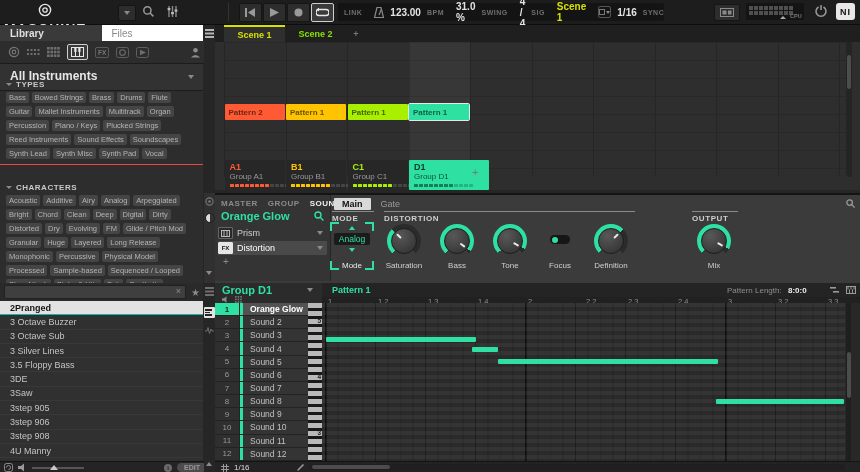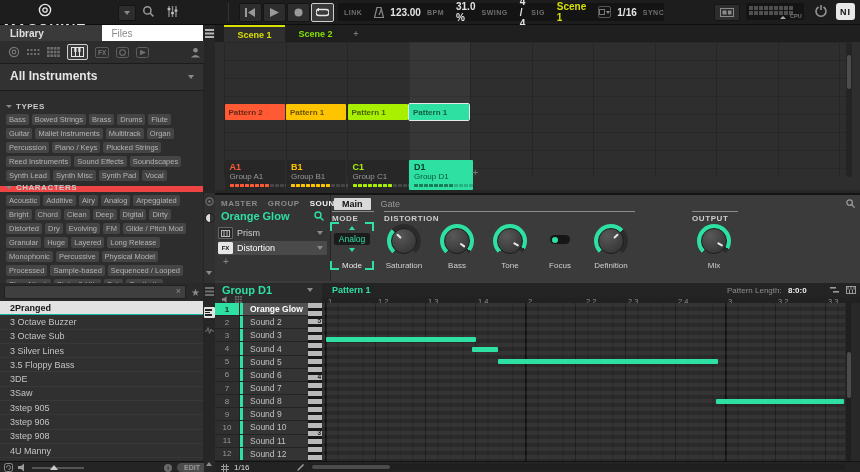--- a/index.html
+++ b/index.html
@@ -315,21 +315,21 @@
             <circle cx="5.5" cy="3.2" r="2.3" fill="#8a8a8a"></circle>
             <path d="M0.8 10.5 Q5.5 5.5 10.2 10.5 Z" fill="#8a8a8a"></path>
           </svg>
         </span>
     </div>
     <div id="filter-row">
       <span class="abs" style="left:10px;top:5px;font-size:12px;font-weight:bold;color:#e6e6e6;">All Instruments</span>
       <span class="abs caret" style="left:188px;top:11px;"></span>
     </div>
 
-    <div class="abs" style="left:0;top:73px;width:203px;height:88px;border-bottom:6px solid #ef4444;">
+    <div class="abs" style="left:0;top:51px;width:203px;height:88px;border-bottom:1px solid #ef4444;">
       <div class="section-h" style="padding:4px 0 0 6px;">
         <span class="caret" style="border-top-width:3px;border-left-width:3px;border-right-width:3px;"></span>
         <span>TYPES</span>
       </div>
       <div id="types-tags" class="pillwrap">
           <div class="pill">Bass</div>
           <div class="pill">Bowed Strings</div>
           <div class="pill">Brass</div>
           <div class="pill">Drums</div>
           <div class="pill">Flute</div>
@@ -536,21 +536,21 @@
             <div class="padcell" style="background: rgb(168, 240, 0);"></div>
             <div class="padcell" style="background: rgb(168, 240, 0);"></div>
             <div class="padcell" style="background: rgb(168, 240, 0);"></div>
             <div class="padcell" style="background: rgba(255, 255, 255, 0.14);"></div>
             <div class="padcell" style="background: rgba(255, 255, 255, 0.14);"></div>
             <div class="padcell" style="background: rgba(255, 255, 255, 0.14);"></div>
             <div class="padcell" style="background: rgba(255, 255, 255, 0.14);"></div>
           </div>
         </div>
         <div class="abs patblock" style="left: 194px; width: 60px; background: rgb(46, 224, 162); outline: rgb(232, 232, 232) solid 1px;">Pattern 1</div>
-        <div class="abs grpblock" style="left: 194px; width: 64px; background: rgb(46, 224, 162);">
+        <div class="abs grpblock" style="left: 194px; width: 80px; background: rgb(46, 224, 162);">
           <div class="grpid" style="color: rgb(11, 61, 44);">D1</div>
           <div class="grpname" style="color: rgb(14, 84, 64);">Group D1</div>
           <div class="padstrip">
             <div class="padcell" style="background: rgba(0, 0, 0, 0.45);"></div>
             <div class="padcell" style="background: rgba(0, 0, 0, 0.45);"></div>
             <div class="padcell" style="background: rgba(0, 0, 0, 0.45);"></div>
             <div class="padcell" style="background: rgba(0, 0, 0, 0.45);"></div>
             <div class="padcell" style="background: rgba(0, 0, 0, 0.45);"></div>
             <div class="padcell" style="background: rgba(0, 0, 0, 0.45);"></div>
             <div class="padcell" style="background: rgba(0, 0, 0, 0.45);"></div>

